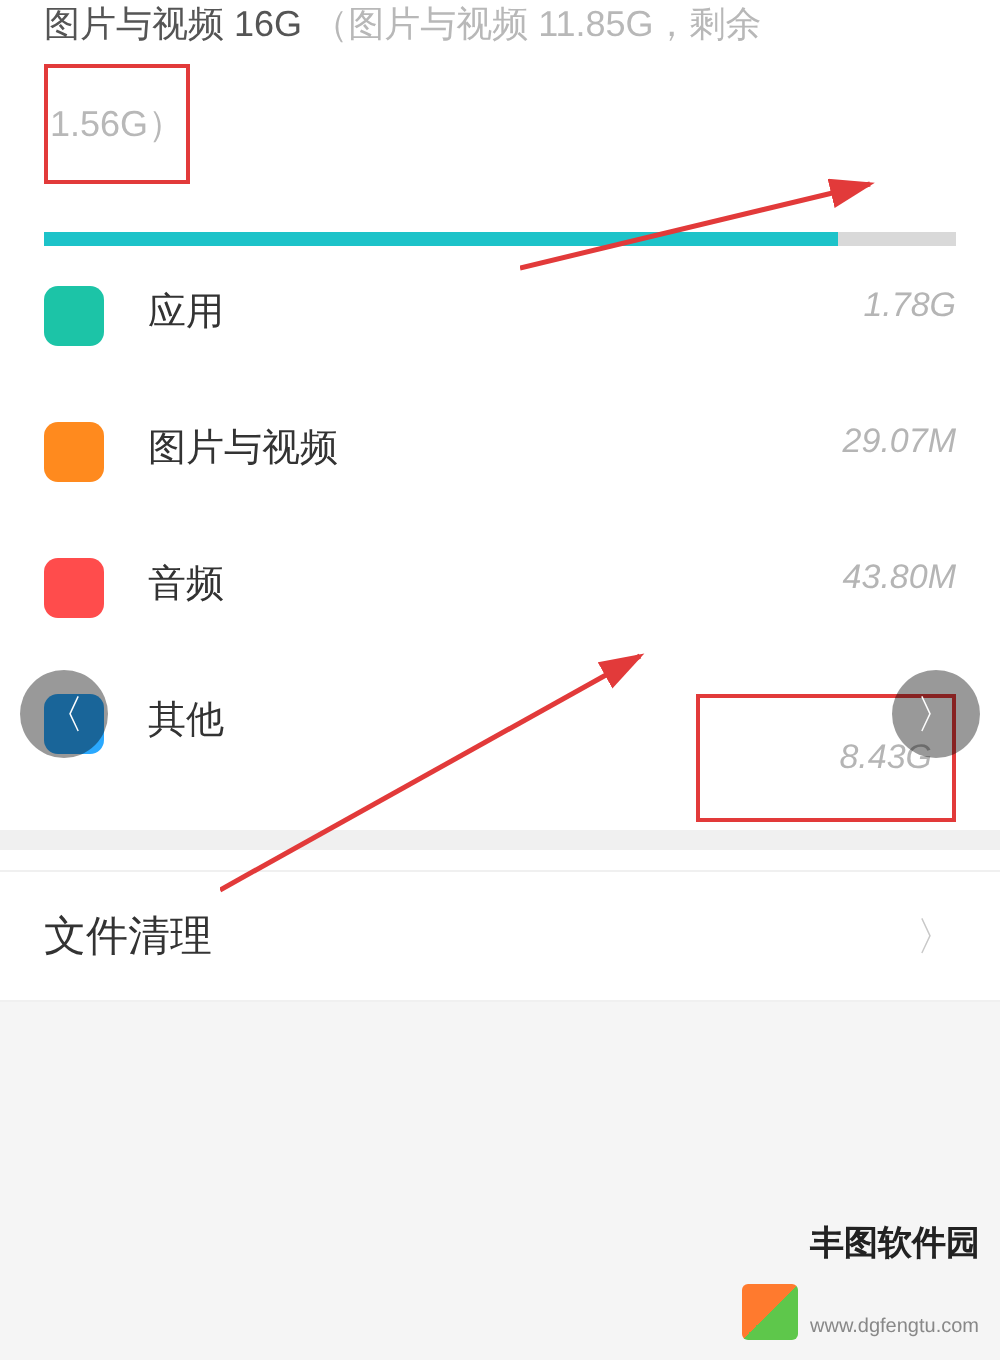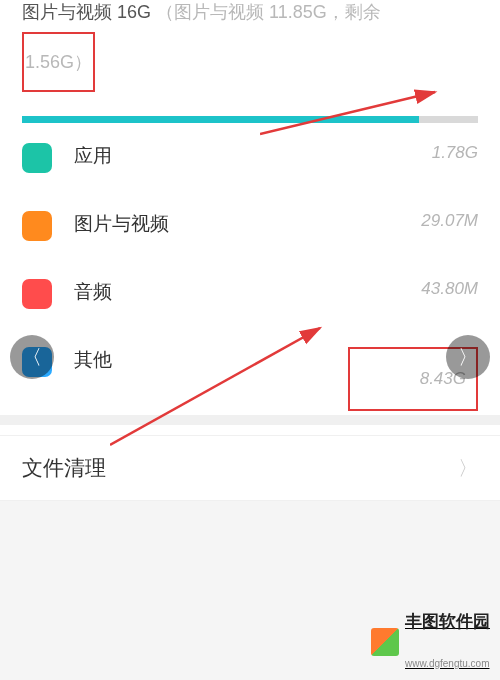--- a/index.html
+++ b/index.html
@@ -112,23 +112,22 @@
     .nav-right { right: 10px; }
     .arrow-svg {
       position: absolute;
       pointer-events: none;
     }
     .watermark {
       position: absolute;
       bottom: 10px;
       right: 10px;
       display: flex;
-      align-items: center;
+      align-items: flex-end;
       gap: 6px;
-      text-decoration: underline;
     }
     .wm-logo {
       width: 28px;
       height: 28px;
       background: linear-gradient(135deg, #ff7a2e 50%, #5ec74b 50%);
       border-radius: 3px;
     }
     .wm-text-cn {
       font-size: 17px;
       color: #222;

